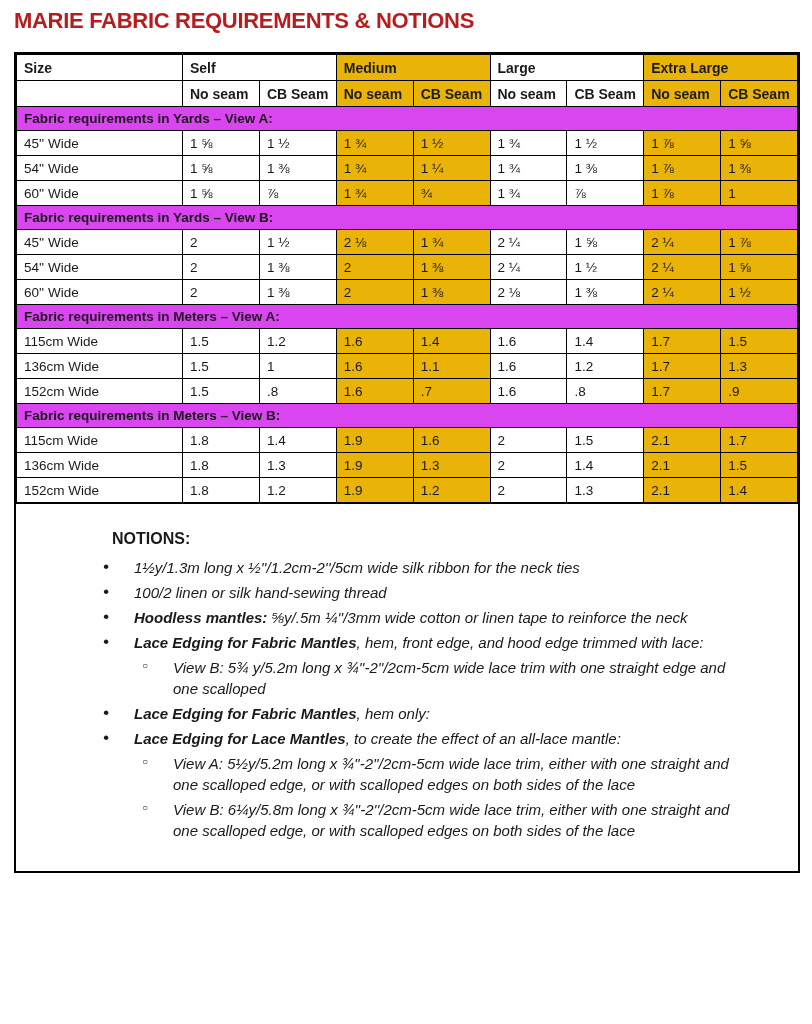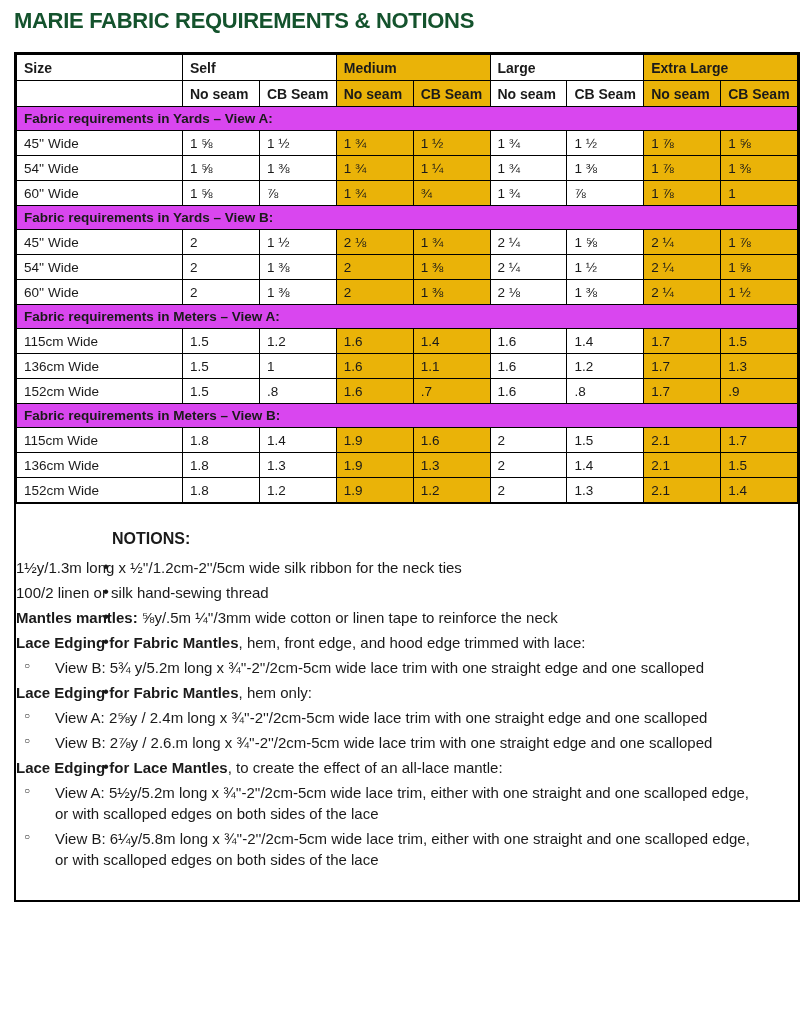--- a/index.html
+++ b/index.html
@@ -7,21 +7,21 @@
   body {
     width:812px; height:1024px;
     font-family:"Liberation Sans","DejaVu Sans",sans-serif;
     color:#1a1a1a;
     position:relative;
     overflow:hidden;
   }
   .page-title {
     position:absolute; left:14px; top:8px;
     font-size:22px; font-weight:bold; letter-spacing:-0.3px;
-    color:#14532d;
+    color:#b91c1c;
   }
   .doc-box {
     position:absolute; left:14px; top:52px; width:786px;
     border:2px solid #000;
   }
   table.req {
     width:100%; border-collapse:collapse; table-layout:fixed;
     font-size:13.5px;
   }
   table.req col.size-col { width:166px; }
@@ -41,21 +41,21 @@
     border-top:1.5px solid #000;
     padding:24px 48px 26px 0;
     font-size:15px; line-height:21px;
   }
   .n-heading {
     margin-left:96px; margin-bottom:8px;
     font-weight:bold; font-size:16px;
   }
   ul.n-list { list-style:none; }
   li.n-item {
-    position:relative; margin-bottom:4px;
+    position:relative; padding-left:118px; margin-bottom:4px;font-style:italic;
   }
   li.n-item::before {
     content:"\2022"; position:absolute; left:87px; top:-1px; font-size:17px;
   }
   ul.n-sublist { list-style:none; margin-top:4px; }
   li.n-subitem {
     position:relative; padding-left:31px; margin-left:8px; margin-bottom:4px;
   }
   li.n-subitem::before {
     content:"\25CB"; position:absolute; left:0px; top:-2px; font-size:10px;
@@ -244,27 +244,24 @@
           <td class="cyan">1.4</td>
         </tr>
       </tbody>
   </table>
 
   <div class="notions">
     <div class="n-heading">NOTIONS:</div>
     <ul class="n-list">
         <li class="n-item">1½y/1.3m long x ½''/1.2cm-2''/5cm wide silk ribbon for the neck ties</li>
         <li class="n-item">100/2 linen or silk hand-sewing thread</li>
-        <li class="n-item"><b>Mantles mantles:</b> ⅝y/.5m ¼''/3mm wide cotton or linen tape to reinforce the neck</li>
+        <li class="n-item"><b>Hoodless mantles:</b> ⅝y/.5m ¼''/3mm wide cotton or linen tape to reinforce the neck</li>
         <li class="n-item"><b>Lace Edging for Fabric Mantles</b>, hem, front edge, and hood edge trimmed with lace:<ul class="n-sublist">
             <li class="n-subitem">View B: 5¾ y/5.2m long x ¾''-2''/2cm-5cm wide lace trim with one straight edge and one scalloped</li>
           </ul></li>
-        <li class="n-item"><b>Lace Edging for Fabric Mantles</b>, hem only:<ul class="n-sublist">
-            <li class="n-subitem">View A: 2⅝y / 2.4m long x ¾''-2''/2cm-5cm wide lace trim with one straight edge and one scalloped</li>
-            <li class="n-subitem">View B: 2⅞y / 2.6.m long x ¾''-2''/2cm-5cm wide lace trim with one straight edge and one scalloped</li>
-          </ul></li>
+        <li class="n-item"><b>Lace Edging for Fabric Mantles</b>, hem only:</li>
         <li class="n-item"><b>Lace Edging for Lace Mantles</b>, to create the effect of an all-lace mantle:<ul class="n-sublist">
             <li class="n-subitem">View A: 5½y/5.2m long x ¾''-2''/2cm-5cm wide lace trim, either with one straight and one scalloped edge, or with scalloped edges on both sides of the lace</li>
             <li class="n-subitem">View B: 6¼y/5.8m long x ¾''-2''/2cm-5cm wide lace trim, either with one straight and one scalloped edge, or with scalloped edges on both sides of the lace</li>
           </ul></li>
       </ul>
   </div>
 </div>
 
 </body></html>

